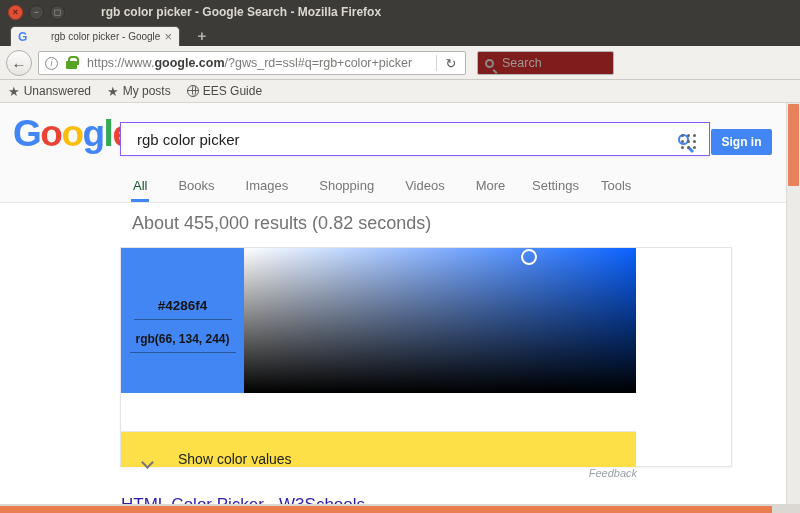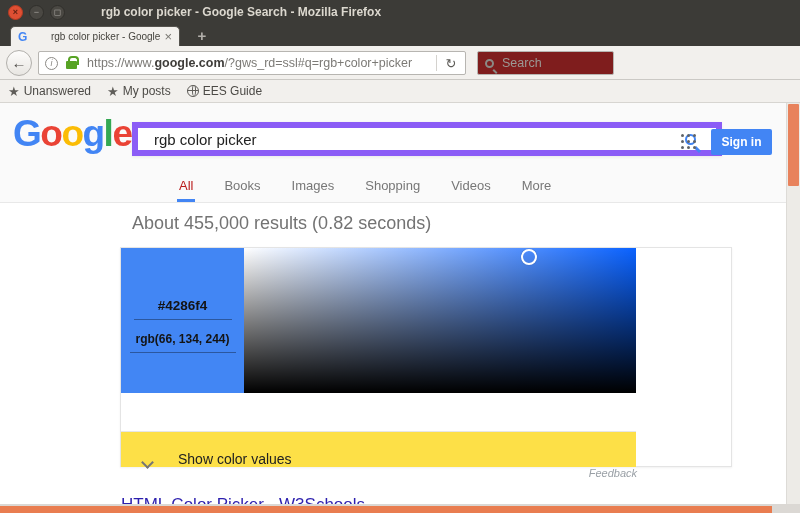--- a/index.html
+++ b/index.html
@@ -61,30 +61,30 @@
 
   
   .content { position:absolute; left:0; top:103px; width:800px; height:401px; background:#fff; overflow:hidden; }
 
   .scroll-track { position:absolute; right:0; top:0; width:14px; height:401px; background:#edebe7; border-left:1px solid #dddbd7; }
   .scroll-thumb { position:absolute; right:1px; top:1px; width:11px; height:82px; background:#e8825c; border-radius:1px; }
 
   .g-header { position:absolute; left:0; top:0; width:786px; height:100px; background:#fafafa; border-bottom:1px solid #e8e8e8; }
   .g-logo { position:absolute; left:13px; top:10px; font-size:37px; font-weight:bold; letter-spacing:-1.5px; }
   .lg-blue{color:#4285F4;} .lg-red{color:#EA4335;} .lg-yellow{color:#FBBC05;} .lg-green{color:#34A853;}
-  .g-searchbox { position:absolute; left:120px; top:19px; width:590px; height:34px; background:#fff; border:6px solid #8b5cf6; box-shadow:0 1px 3px rgba(0,0,0,.07); display:flex; align-items:center;margin-left:12px; }
+  .g-searchbox { position:absolute; left:120px; top:19px; width:590px; height:34px; background:#fff; border:1px solid #8b5cf6; box-shadow:0 1px 3px rgba(0,0,0,.07); display:flex; align-items:center; }
   .g-search-value { margin-left:16px; font-size:15px; color:#222; flex:1; }
   .mag-blue { position:relative; width:11px; height:11px; border:2.5px solid #4285f4; border-radius:50%; margin-right:20px; }
   .mag-blue::after { content:""; position:absolute; left:9px; top:10px; width:3px; height:7px; background:#4285f4; transform:rotate(-45deg); }
   .apps-grid { position:absolute; left:681px; top:31px; width:17px; height:17px; display:grid; grid-template-columns:repeat(3,3px); grid-template-rows:repeat(3,3px); gap:3px; }
   .apps-grid span { width:3px; height:3px; background:#5f6368; border-radius:50%; }
   .signin-btn { position:absolute; left:711px; top:26px; width:61px; height:26px; background:#4285f4; border-radius:2px; color:#fff; font-size:12px; font-weight:bold; text-align:center; line-height:26px; }
   .g-tabs { position:absolute; left:131px; bottom:0; height:30px; display:flex; gap:27px; align-items:flex-start; }
   .g-tab { font-size:13px; color:#777; padding:6px 2px 0 2px; height:30px; }
-  .g-tab.active { color:#b91c1c; border-bottom:3px solid #4285f4; height:30px; padding-bottom:6px;margin-left:46px; }
+  .g-tab.active { color:#14532d; border-bottom:3px solid #4285f4; height:30px; padding-bottom:6px; }
   .g-tabs-right { position:absolute; left:532px; bottom:0; height:30px; display:flex; gap:22px; }
   .g-tab-r { font-size:13px; color:#777; padding-top:6px; }
 
   .stats { position:absolute; left:132px; top:110px; font-size:18px; color:#737373; }
 
   
   .picker-card { position:absolute; left:120px; top:144px; width:612px; height:220px; background:#fff; border:1px solid #e4e4e4; box-shadow:0 1px 2px rgba(0,0,0,.06); }
   .swatch { position:absolute; left:0; top:0; width:123px; height:145px; background:#4286f4; }
   .swatch-hex { margin:50px auto 0 auto; width:98px; text-align:center; font-size:13.5px; font-weight:bold; color:#141414; padding-bottom:6px; border-bottom:1px solid rgba(0,0,0,.35); }
   .swatch-rgb { margin:12px auto 7px auto; width:106px; text-align:center; font-size:12px; font-weight:bold; color:#141414; padding-bottom:6px; border-bottom:1px solid rgba(0,0,0,.35); }
@@ -188,20 +188,24 @@
       </div>
       <div class="signin-btn">Sign in</div>
       <div class="g-tabs">
         <div class="g-tab active">All</div>
         <div class="g-tab">Books</div>
         <div class="g-tab">Images</div>
         <div class="g-tab">Shopping</div>
         <div class="g-tab">Videos</div>
         <div class="g-tab">More</div>
       </div>
+      <div class="g-tabs-right">
+        <div class="g-tab-r">Settings</div>
+        <div class="g-tab-r">Tools</div>
+      </div>
     </div>
 
     <div class="stats">About 455,000 results (0.82 seconds)</div>
 
     <div class="picker-card">
       <div class="swatch">
         <div class="swatch-hex">#4286f4</div>
         <div class="swatch-rgb">rgb(66, 134, 244)</div>
       </div>
       <div class="sv-gradient"></div>

